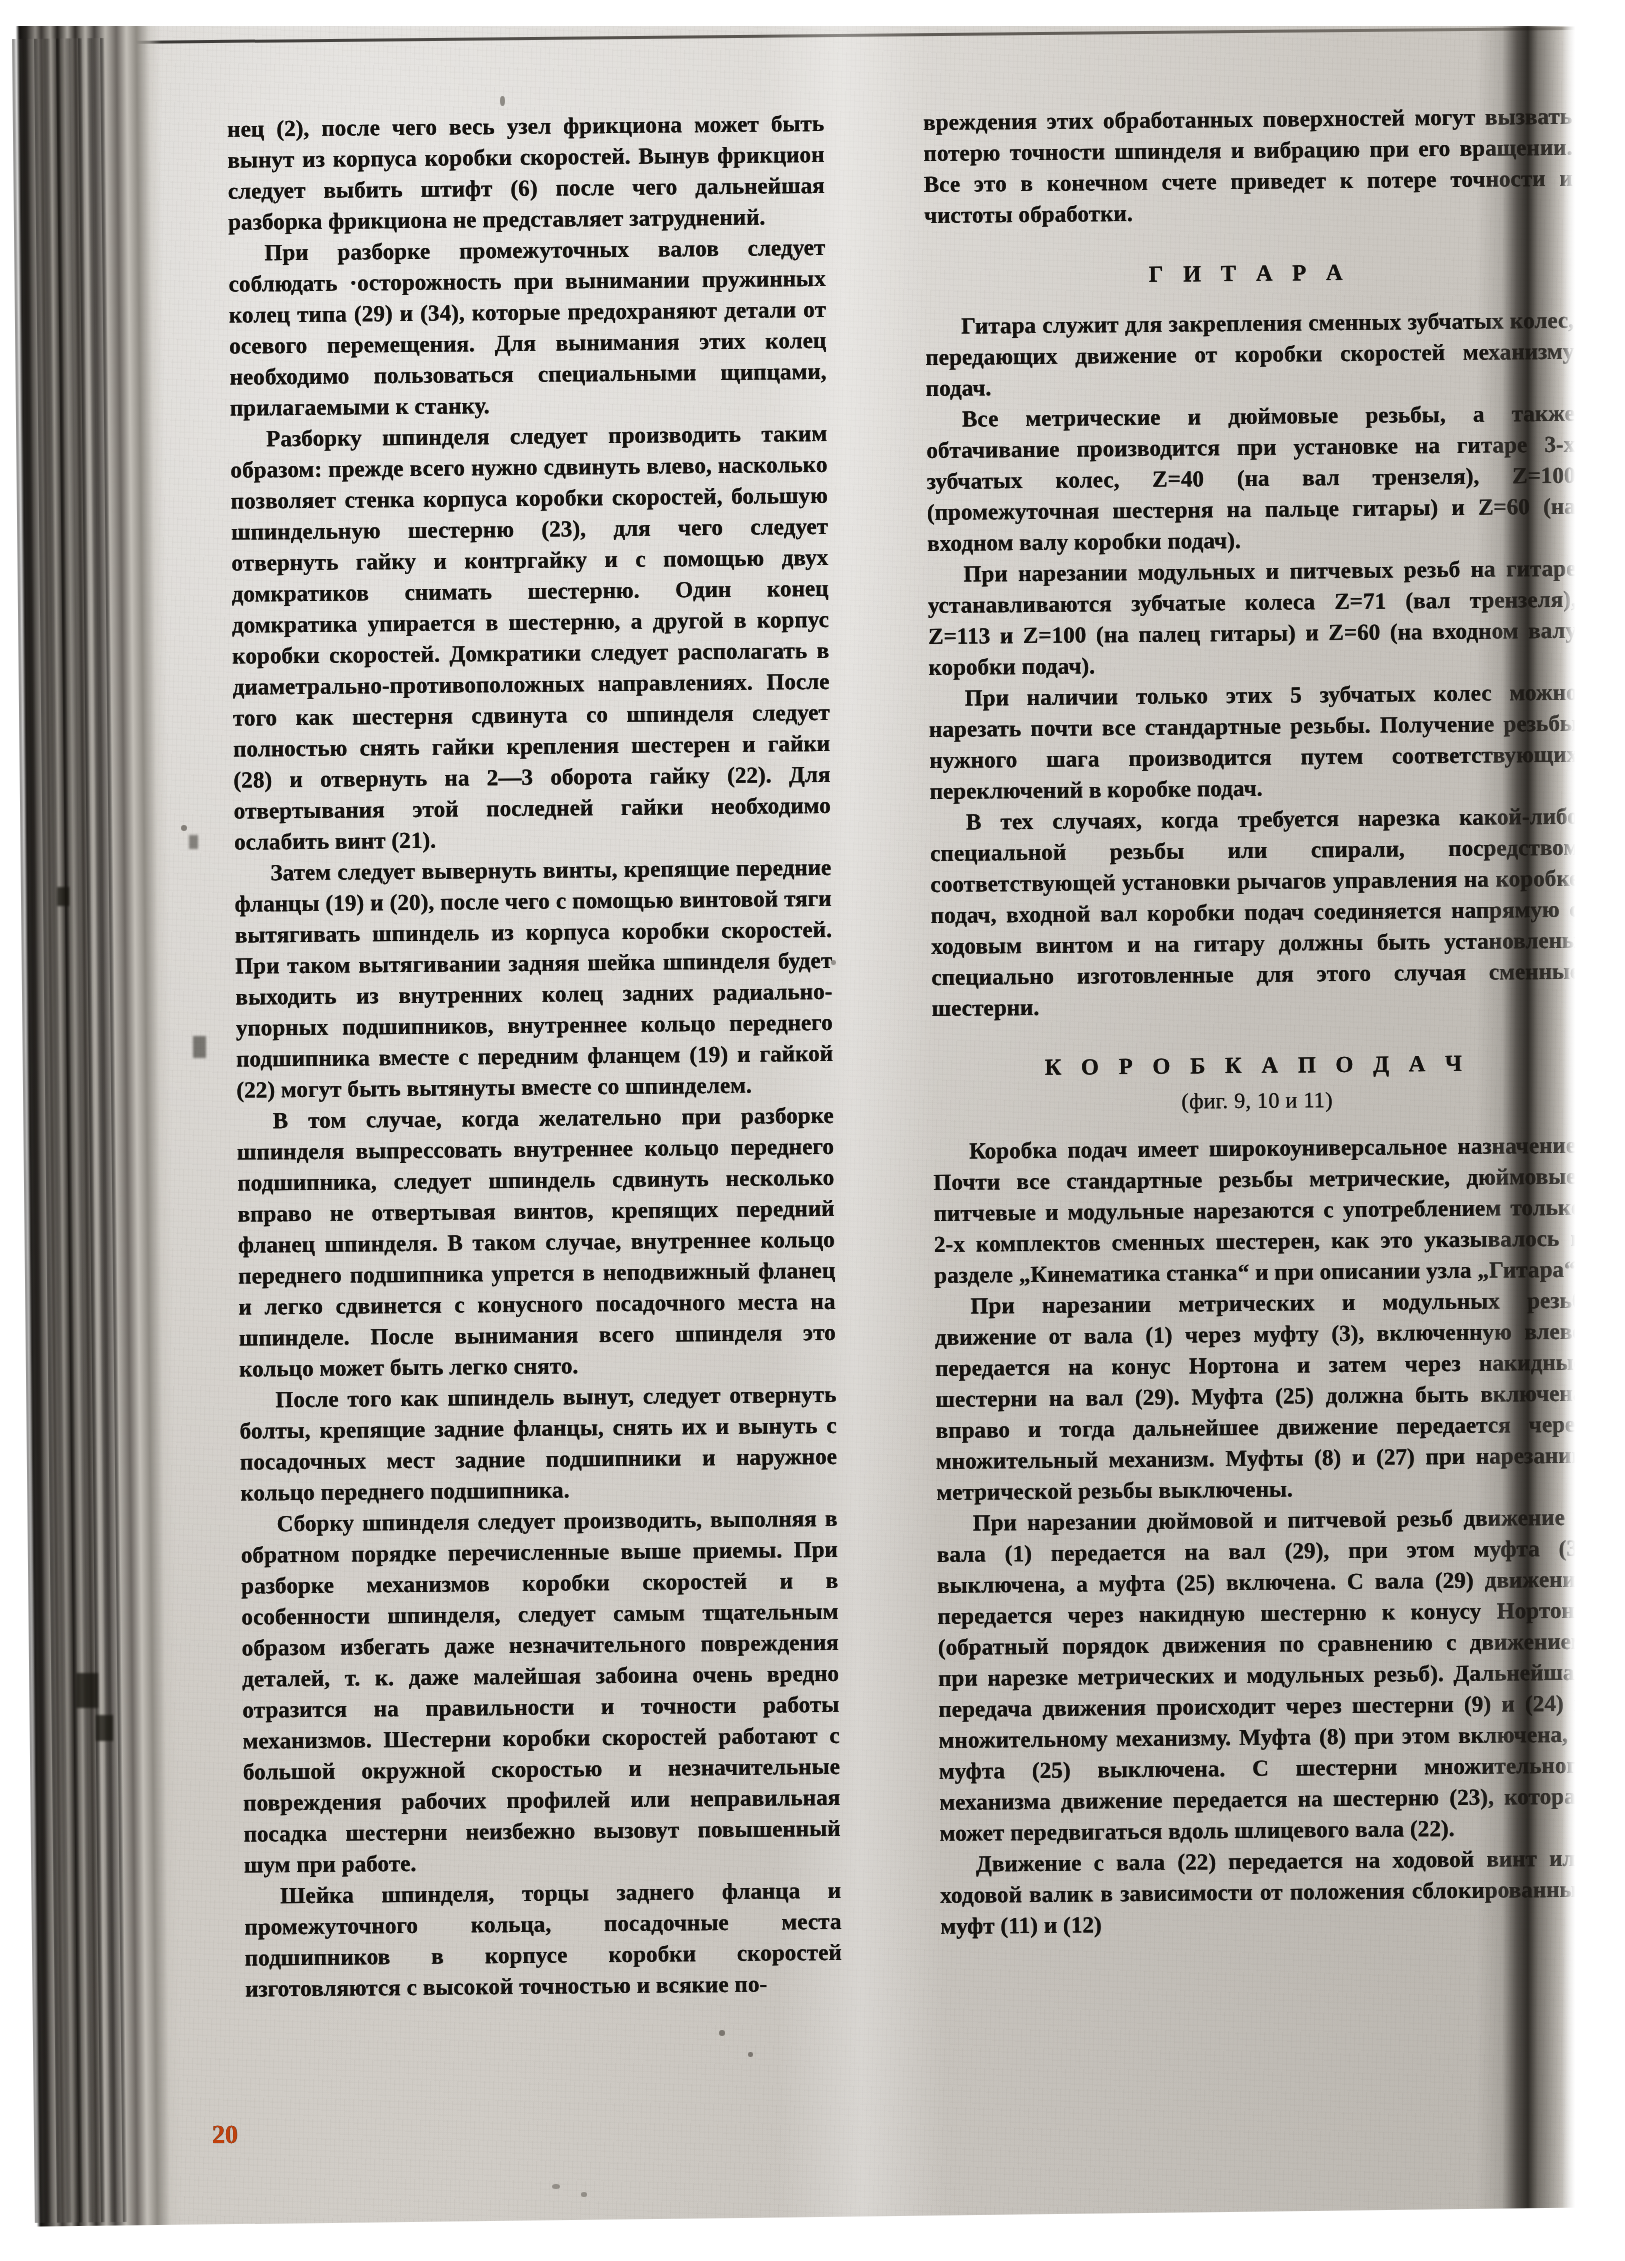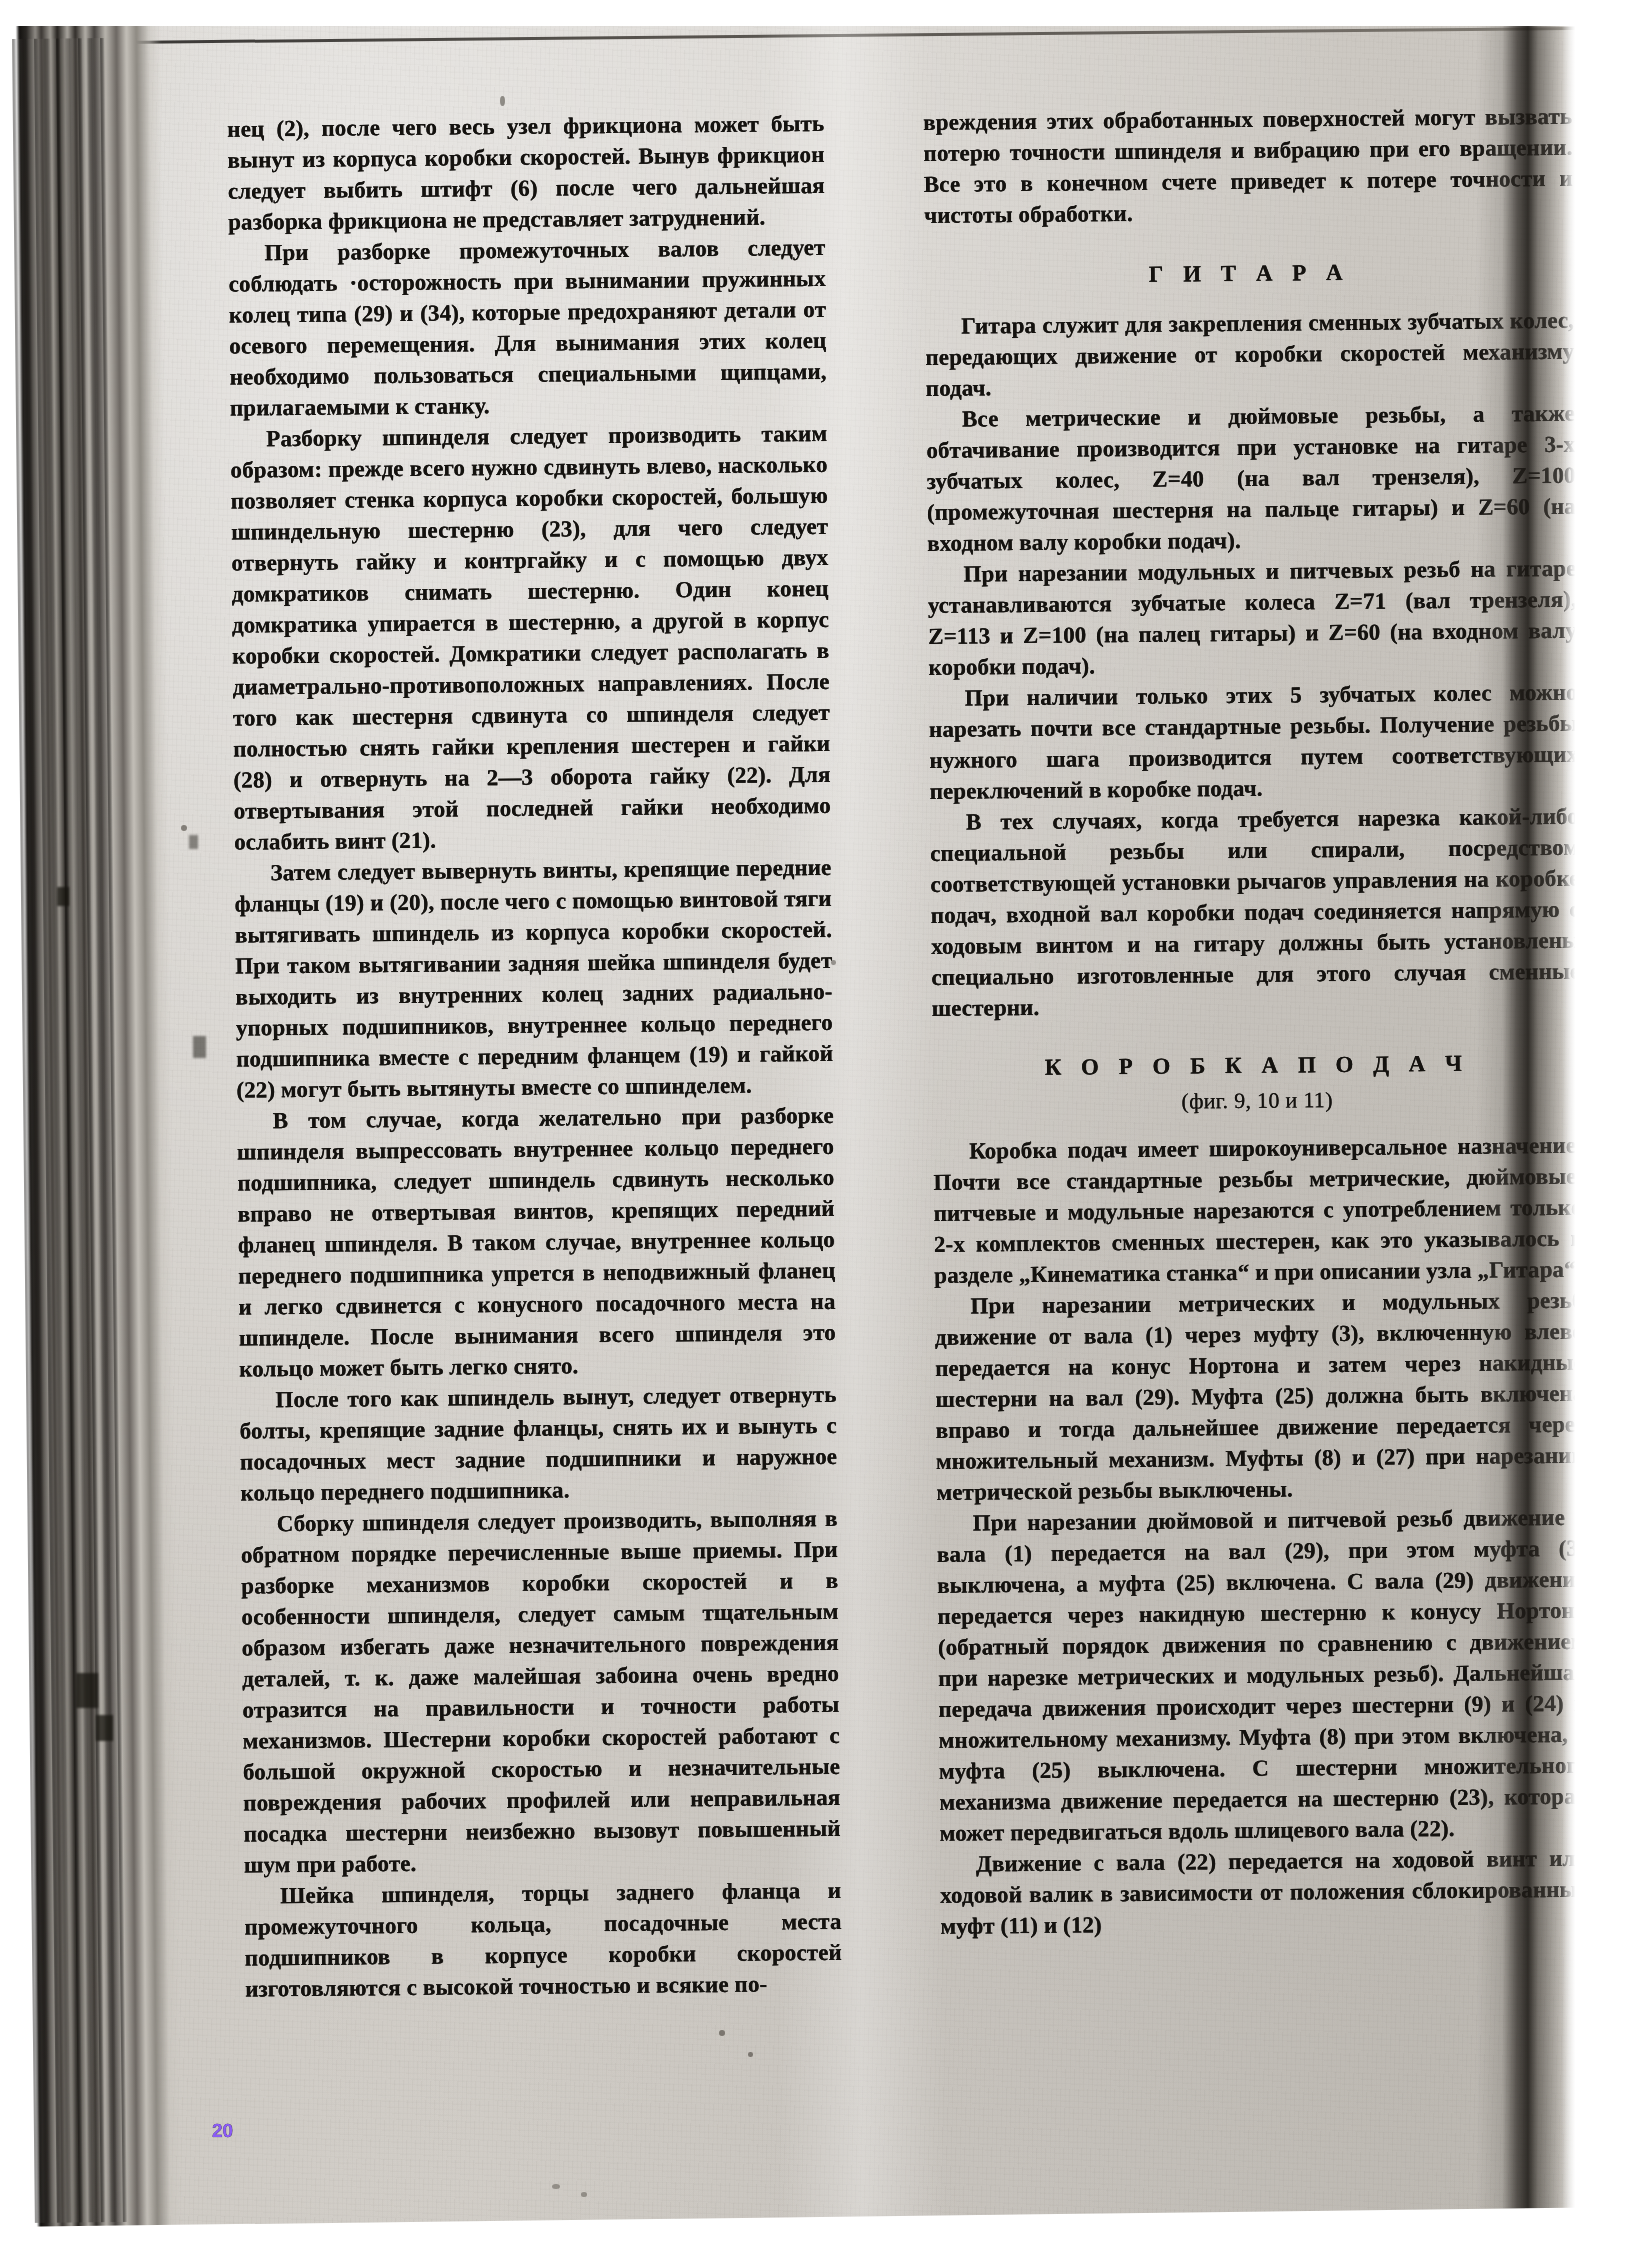--- a/index.html
+++ b/index.html
@@ -119,22 +119,22 @@
   }
   h2.sect.tight{margin-bottom:3.9px;}
   .subh{
     text-align:center;font-size:22px;font-weight:400;
     margin:0 0 16.7px 0;text-indent:0;letter-spacing:0.3px;
   }
 
   
   #folio{
     position:absolute;left:212px;top:2120px;
-    font-family:Liberation Sans, sans-serif;
-    font-weight:700;font-size:19px;color:#8b5cf6;
+    font-family:Liberation Serif, serif;
+    font-weight:700;font-size:26px;color:#c2410c;
     transform:rotate(-0.55deg);
   }
 
   
   #cols, #folio{
     text-shadow:0 0 0.4px rgba(20,18,15,.85), 0.3px 0.1px 0.4px rgba(30,27,23,.35);
   }
 
   
   .speck{position:absolute;background:#3a352e;border-radius:50%;opacity:.55;}

